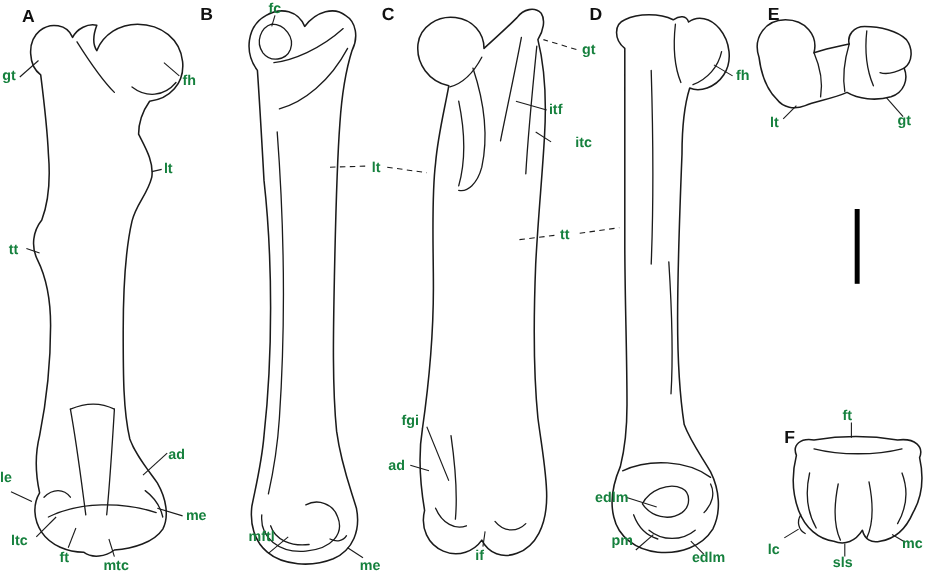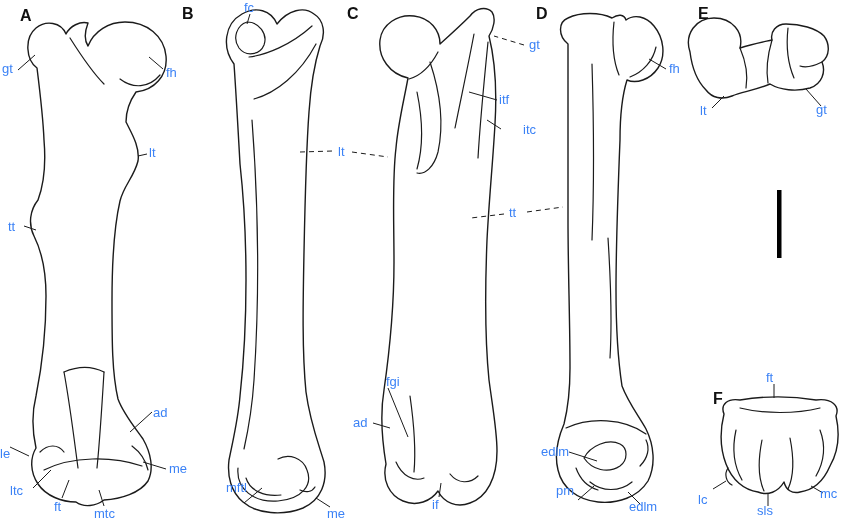--- a/index.html
+++ b/index.html
@@ -7,24 +7,25 @@
     position:relative;
     width:850px;height:522px;
     background:#ffffff;
     font-family:"Liberation Sans", sans-serif;
     overflow:hidden;
   }
   .stage svg{position:absolute;left:0;top:0;}
   .lbl{
     position:absolute;
     font-size:13px;
-    color:#3b82f6;
+    color:#15803d;
     line-height:1;
     white-space:nowrap;
     user-select:none;
+    font-weight:bold;
   }
   .panel-letter{
     position:absolute;
     font-size:16px;
     font-weight:bold;
     color:#111;
     line-height:1;
     user-select:none;
   }
   .bone{stroke:#1b1b1b;stroke-width:1.4;fill:#ffffff;stroke-linejoin:round;}
@@ -156,36 +157,36 @@
   <div class="panel-letter" style="left:347px;top:6px">C</div>
   <div class="panel-letter" style="left:536px;top:6px">D</div>
   <div class="panel-letter" style="left:698px;top:6px">E</div>
   <div class="panel-letter" style="left:713px;top:391px">F</div>
 
   <div class="lbl" style="left:2px;top:62px">gt</div>
   <div class="lbl" style="left:166px;top:66px">fh</div>
   <div class="lbl" style="left:149px;top:146px">lt</div>
   <div class="lbl" style="left:8px;top:220px">tt</div>
   <div class="lbl" style="left:153px;top:406px">ad</div>
-  <div class="lbl" style="left:0px;top:447px">le</div>
+  <div class="lbl" style="left:0px;top:427px">le</div>
   <div class="lbl" style="left:10px;top:484px">ltc</div>
   <div class="lbl" style="left:54px;top:500px">ft</div>
   <div class="lbl" style="left:94px;top:507px">mtc</div>
   <div class="lbl" style="left:169px;top:462px">me</div>
 
   <div class="lbl" style="left:244px;top:1px">fc</div>
   <div class="lbl" style="left:338px;top:145px">lt</div>
   <div class="lbl" style="left:226px;top:481px">mftl</div>
   <div class="lbl" style="left:327px;top:507px">me</div>
 
   <div class="lbl" style="left:529px;top:38px">gt</div>
   <div class="lbl" style="left:499px;top:93px">itf</div>
   <div class="lbl" style="left:523px;top:123px">itc</div>
   <div class="lbl" style="left:509px;top:206px">tt</div>
-  <div class="lbl" style="left:386px;top:375px">fgi</div>
+  <div class="lbl" style="left:365px;top:375px">fgi</div>
   <div class="lbl" style="left:353px;top:416px">ad</div>
   <div class="lbl" style="left:432px;top:498px">if</div>
 
   <div class="lbl" style="left:669px;top:62px">fh</div>
   <div class="lbl" style="left:541px;top:445px">edlm</div>
   <div class="lbl" style="left:556px;top:484px">pm</div>
   <div class="lbl" style="left:629px;top:500px">edlm</div>
 
   <div class="lbl" style="left:700px;top:104px">lt</div>
   <div class="lbl" style="left:816px;top:103px">gt</div>

